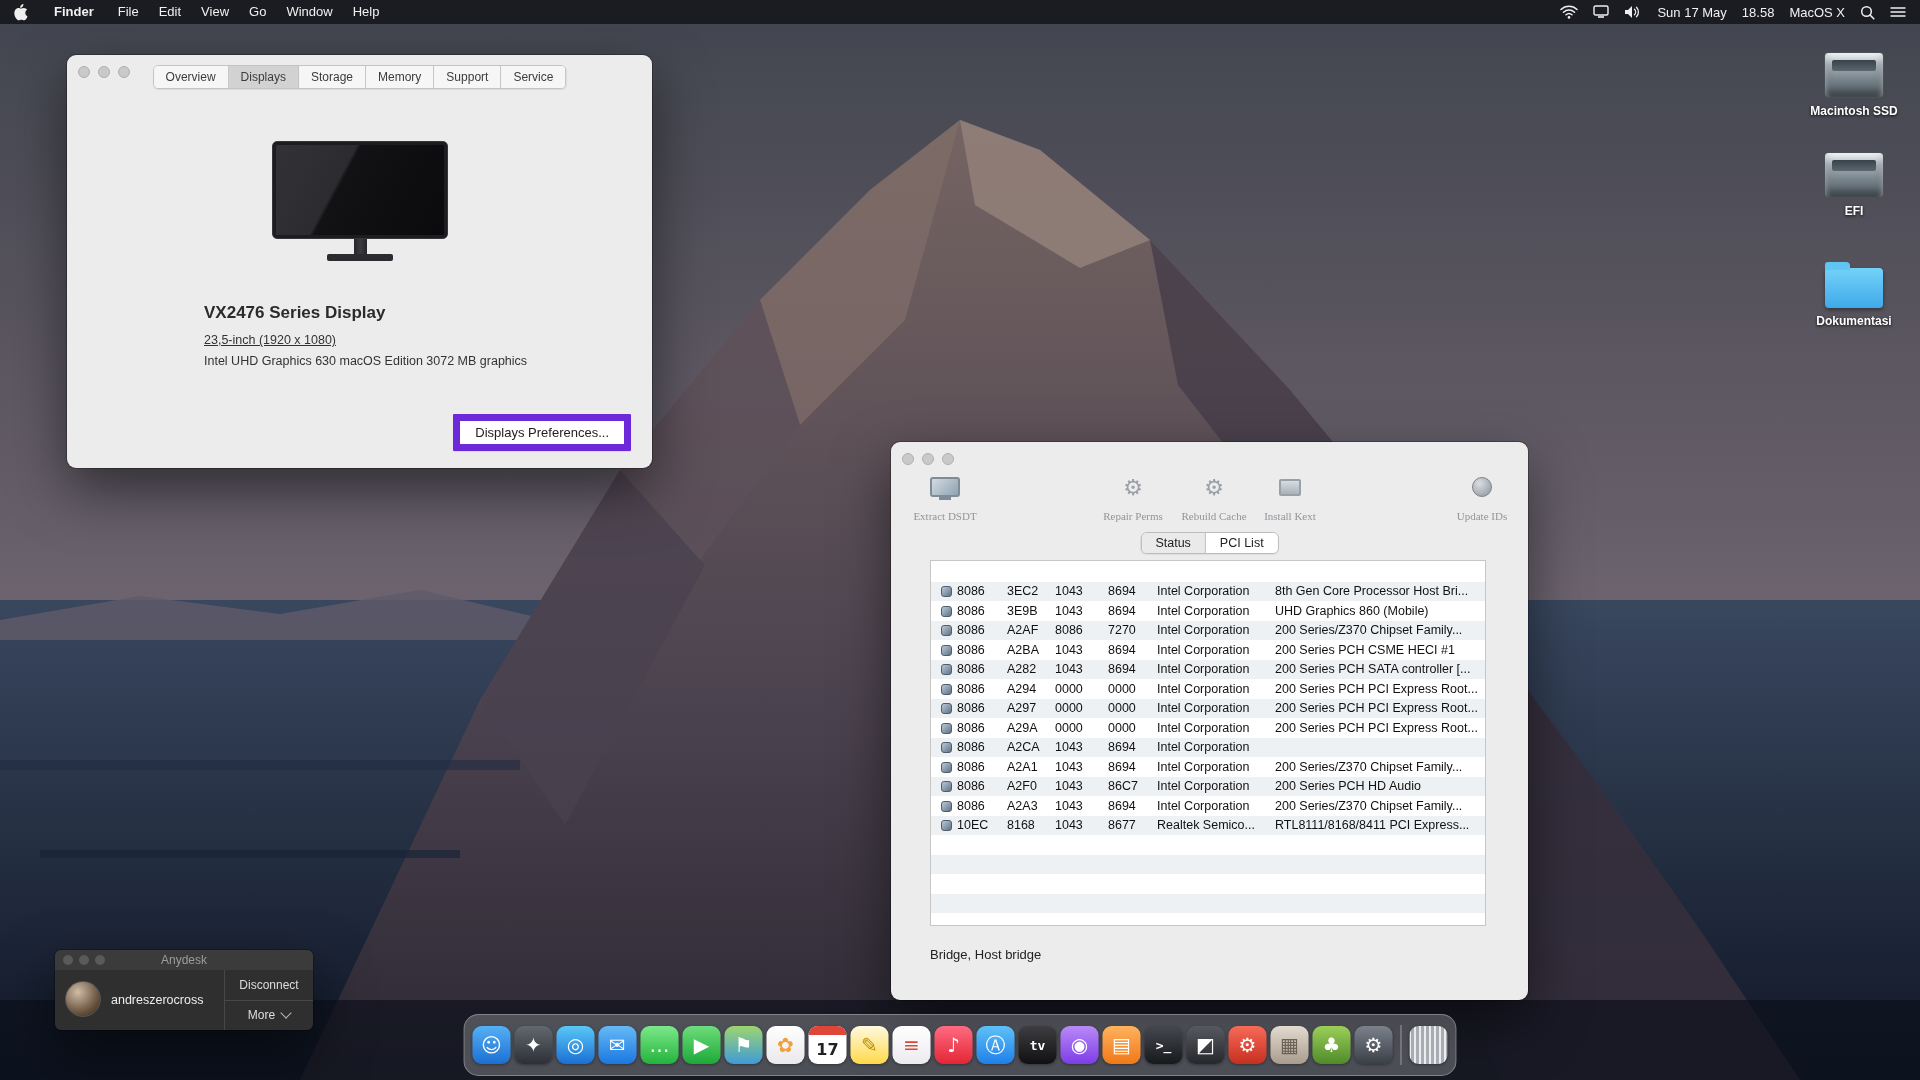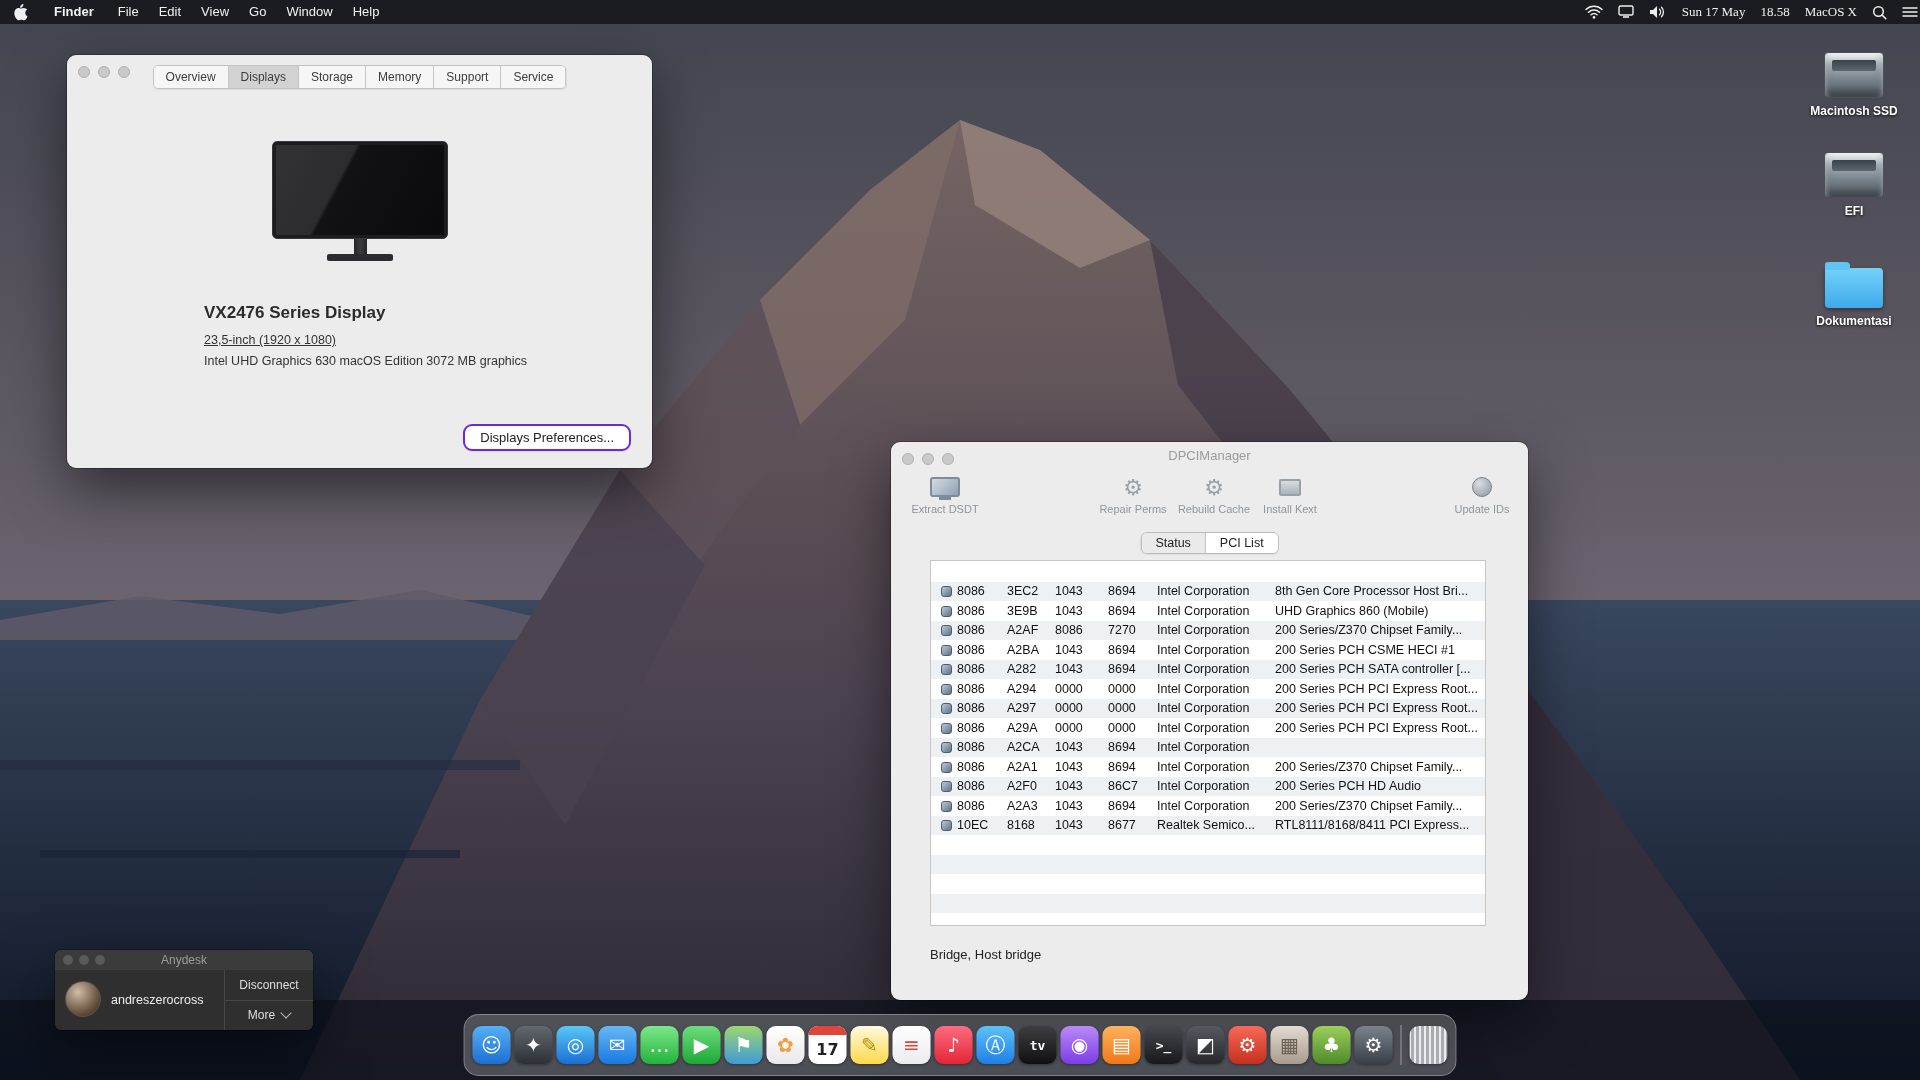--- a/index.html
+++ b/index.html
@@ -7,21 +7,21 @@
        font-family:"Liberation Sans","DejaVu Sans",sans-serif;-webkit-font-smoothing:antialiased;}
   .wallpaper{position:absolute;inset:0;width:1920px;height:1080px;}
 
   
   .menubar{position:absolute;top:0;left:0;right:0;height:24px;background:rgba(24,25,30,.92);
            display:flex;justify-content:space-between;align-items:center;color:#f1f1f1;font-size:13px;z-index:50;}
   .mb-left{display:flex;align-items:center;padding-left:14px;}
   .mb-apple{display:flex;align-items:center;margin-right:16px;}
   .mb-app{font-weight:bold;margin-right:4px;}
   .menu-item,.mb-app{padding:0 10px;line-height:24px;}
-  .mb-right{display:flex;align-items:center;gap:15px;padding-right:2px;font-family:Liberation Serif, serif;}
+  .mb-right{display:flex;align-items:center;gap:15px;padding-right:14px;}
   .mb-ic{display:flex;align-items:center;}
   .mb-text{white-space:nowrap;}
 
   
   .desk-icon{position:absolute;left:1798px;width:112px;display:flex;flex-direction:column;align-items:center;gap:6px;}
   .desk-icon:nth-child(1){top:52px;}
   .desk-icon:nth-child(2){top:152px;}
   .desk-icon:nth-child(3){top:260px;}
   .desk-label{font-size:12px;color:#fff;font-weight:bold;text-shadow:0 1px 3px rgba(0,0,0,.9);text-align:center;}
   .icon-art.drive{width:58px;height:44px;border-radius:4px;border:1px solid #49525a;position:relative;
@@ -49,34 +49,34 @@
   .monitor{position:absolute;left:205px;top:86px;width:176px;}
   .mon-screen{width:176px;height:98px;border-radius:5px;border:1px solid #35353a;box-sizing:border-box;
       background:linear-gradient(118deg,#323237 0%,#2b2b30 38%,#121215 40%,#0a0a0d 100%);
       box-shadow:inset 0 0 0 3px #1d1d21;}
   .mon-neck{width:13px;height:15px;background:linear-gradient(90deg,#26262a,#3a3a3f,#26262a);margin:0 auto;}
   .mon-base{width:66px;height:7px;background:#2c2c30;border-radius:2px;margin:0 auto;}
   .abt-title{position:absolute;left:137px;top:248px;font-size:17px;font-weight:bold;color:#2b2b2b;}
   .abt-spec{position:absolute;left:137px;top:278px;font-size:12.5px;color:#333;text-decoration:underline;}
   .abt-gpu{position:absolute;left:137px;top:299px;font-size:12.5px;color:#333;}
   .abt-btn{position:absolute;right:21px;bottom:17px;padding:4px 15px;font-size:13px;color:#222;background:#fff;
-      border:2px solid #6d28d9;border-radius:9px;box-shadow:0 1px 1px rgba(0,0,0,.08);}
+      border:7px solid #6d28d9;border-radius:1px;box-shadow:0 1px 1px rgba(0,0,0,.08);}
 
   
   .dpci{left:891px;top:442px;width:637px;height:558px;background:#ececec;z-index:20;}
   .dpci-title{position:absolute;top:6px;left:0;right:0;text-align:center;font-size:13px;color:#9b9b9b;}
   .tb-item{position:absolute;top:32px;width:84px;text-align:center;}
   .tb-item:nth-child(1){left:12px;}
   .tb-item:nth-child(2){left:200px;}
   .tb-item:nth-child(3){left:281px;}
   .tb-item:nth-child(4){left:357px;}
   .tb-item:nth-child(5){left:549px;}
   .tbicon{height:26px;display:flex;align-items:center;justify-content:center;font-size:22px;color:#9aa0a6;
           font-family:"DejaVu Sans",sans-serif;}
-  .tb-label{font-size:11px;color:#90959b;margin-top:3px;white-space:nowrap;}
+  .tb-label{font-size:11px;color:#90959b;margin-top:10px;white-space:nowrap;font-family:Liberation Serif, serif;}
   .mini-monitor{position:relative;width:26px;height:16px;border:2px solid #7f8b96;border-radius:3px;display:inline-block;
       background:linear-gradient(135deg,#d3dbe2,#8fa2b2);}
   .mini-monitor::after{content:"";position:absolute;left:50%;bottom:-5px;transform:translateX(-50%);
       width:12px;height:3px;background:#7f8b96;}
   .mini-globe{width:20px;height:20px;border-radius:50%;display:inline-block;border:1px solid #7c838b;box-sizing:border-box;
       background:radial-gradient(circle at 35% 30%,#dadee3,#8d949c);}
   .mini-box{width:18px;height:13px;border:2px solid #98a0a8;border-radius:2px;display:inline-block;
       background:linear-gradient(180deg,#d7dce1,#aab2ba);}
   .seg{position:absolute;top:90px;left:50%;transform:translateX(-50%);display:flex;border:1px solid #bcbcbc;
        border-radius:6px;overflow:hidden;font-size:12.5px;box-shadow:0 1px 1px rgba(0,0,0,.06);}
@@ -260,21 +260,20 @@
   <div class="abt-gpu">Intel UHD Graphics 630 macOS Edition 3072 MB graphics</div>
   <div class="abt-btn">Displays Preferences...</div>
 </div>
 
 <div class="window dpci">
   <div class="lights">
     <span class="light"></span>
     <span class="light"></span>
     <span class="light"></span>
   </div>
-  <div class="dpci-title">DPCIManager</div>
   <div>
       <div class="tb-item">
         <div class="tbicon">
           <span class="mini-monitor"></span>
         </div>
         <div class="tb-label">Extract DSDT</div>
       </div>
       <div class="tb-item">
         <div class="tbicon">⚙</div>
         <div class="tb-label">Repair Perms</div>

